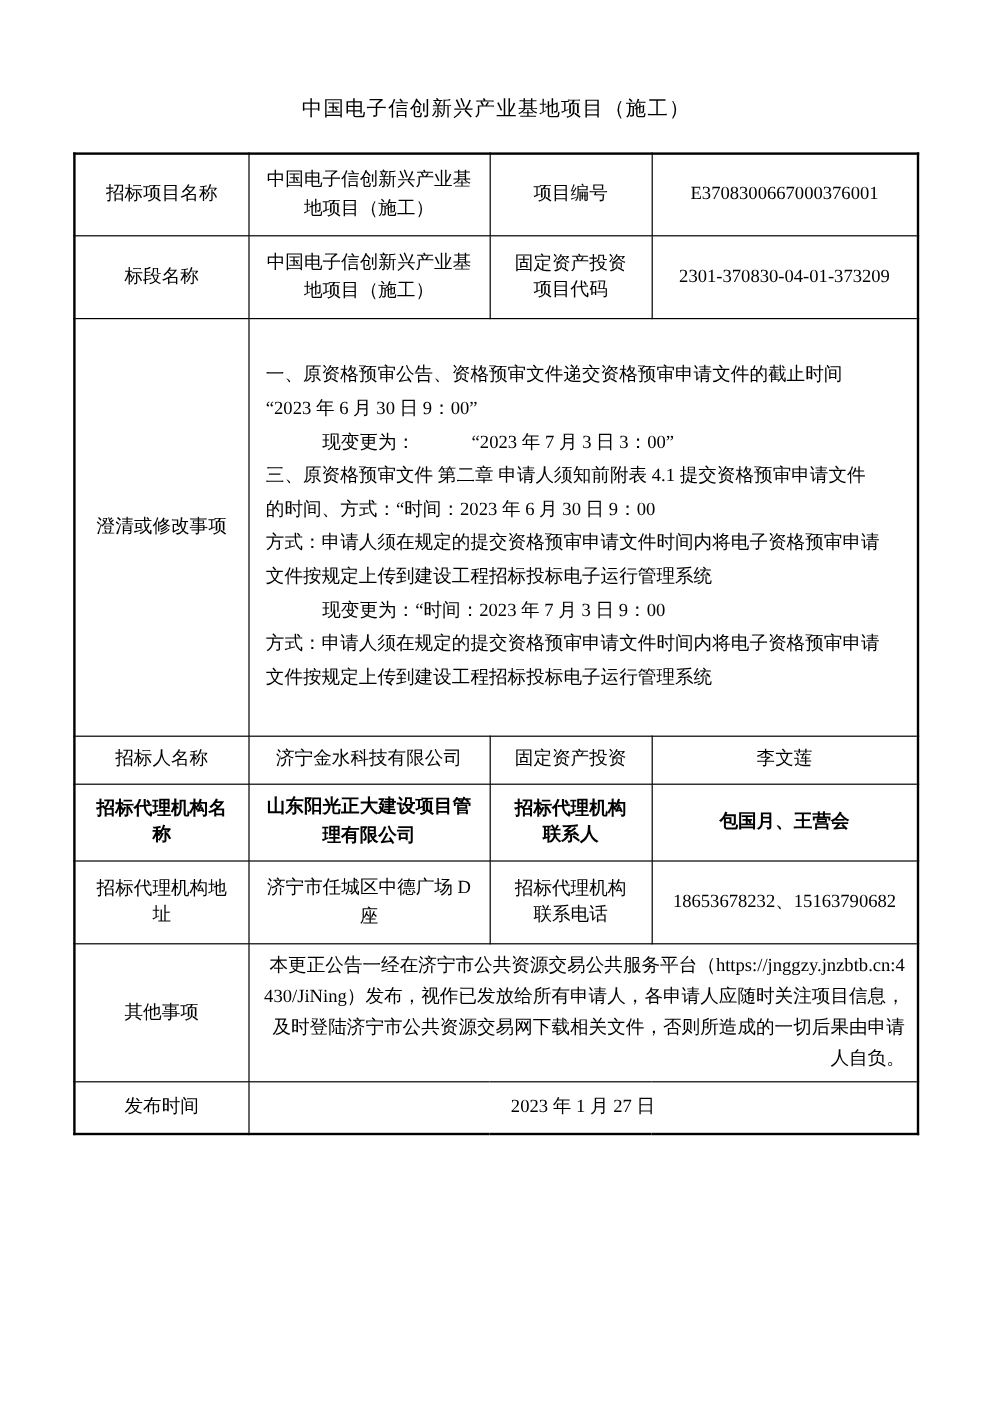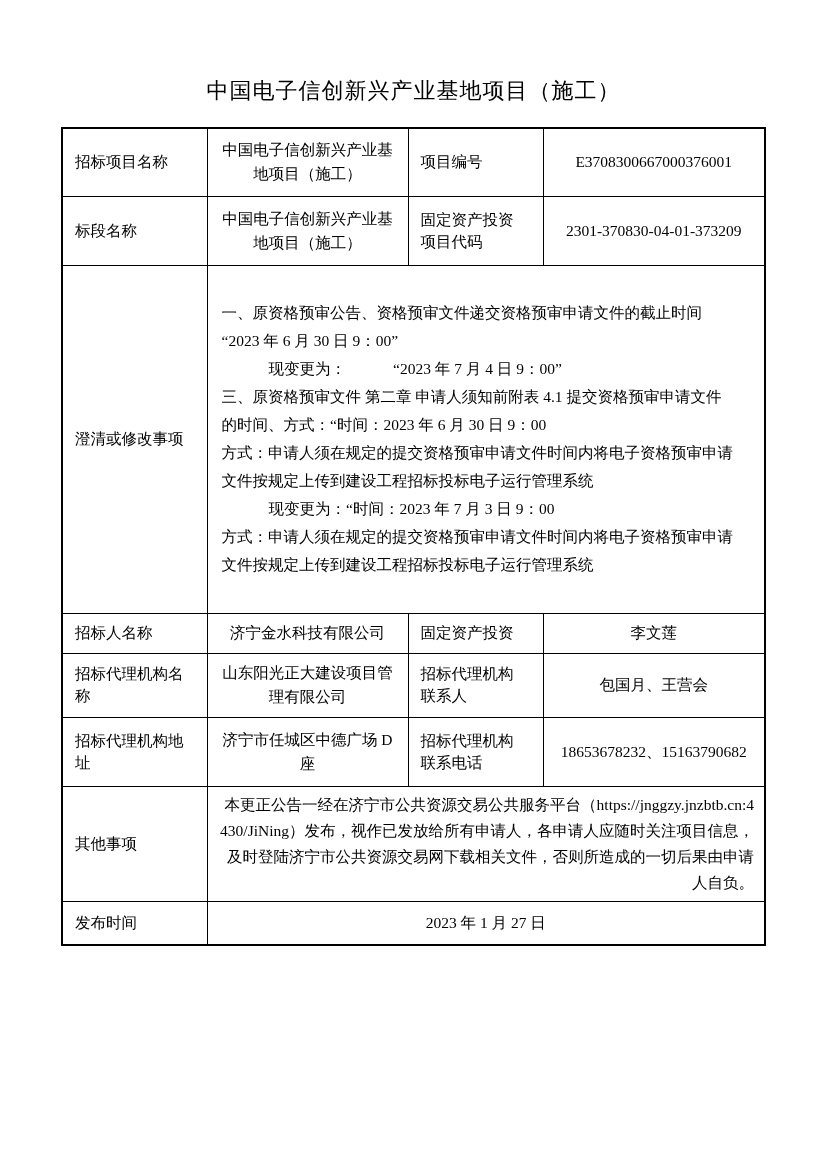--- a/index.html
+++ b/index.html
@@ -11,62 +11,62 @@
   }
   .page {
     position: relative;
     width: 827px; height: 1169px;
     overflow: hidden;
     background: #ffffff;
   }
   .doc-title {
     margin-top: 76px;
     text-align: center;
-    font-size: 22px;
+    font-size: 17px;
     line-height: 30px;
     letter-spacing: 1px;
   }
   .doc-title2 { margin-top: 30px; }
 
   table.announcement {
     border-collapse: collapse;
     table-layout: fixed;
     width: 703px;
     margin: 21px auto 0 auto;
     border: 2px solid #000;
   }
   td {
     border: 1px solid #000;
     font-size: 15.5px;
     vertical-align: middle;
     white-space: pre-line;
     overflow: hidden;
   }
-  td.lab { padding: 2px 12px; line-height: 22px; }
+  td.lab { text-align: center; padding: 2px 12px; line-height: 22px; }
   td.val { text-align: center; padding: 2px 6px; line-height: 24px; }
   td.longcell {
     text-align: left;
     padding: 8px 14px;
     white-space: normal;
   }
   .clar-line { line-height: 28px; white-space: pre-line; }
   .b { font-weight: normal; margin-left: 47px; }
   td.othercell {
     text-align: right;
     padding: 5px 10px;
     line-height: 26px;
     word-break: break-all;
     white-space: normal;
   }
   tr.r1 { height: 68px; }
   tr.r2 { height: 69px; }
   tr.r3 { height: 348px; }
   tr.r4 { height: 40px; }
   tr.r5 { height: 45px; }
-  tr.r6 { height: 64px; }
+  tr.r6 { height: 64px; font-weight: bold; }
   tr.r7 { height: 69px; }
   tr.r8 { height: 108px; }
   tr.r9 { height: 44px; }
 </style>
 </head>
 <body>
 
 <div class="page">
 
   <div class="doc-title">中国电子信创新兴产业基地项目（施工）</div>
@@ -95,21 +95,21 @@
       <td class="lab">固定资产投资
 项目代码</td>
       <td class="val">2301-370830-04-01-373209</td>
     </tr>
 
     <tr class="r3">
       <td class="lab">澄清或修改事项</td>
       <td class="longcell" colspan="3">
             <div class="clar-line"><span>一、原资格预审公告、资格预审文件递交资格预审申请文件的截止时间</span></div>
             <div class="clar-line"><span>“2023 年 6 月 30 日 9：00”</span></div>
-            <div class="clar-line"><span class="b">现变更为：</span><span class="b">“2023 年 7 月 4 日 9：00”</span></div>
+            <div class="clar-line"><span class="b">现变更为：</span><span class="b">“2023 年 7 月 3 日 3：00”</span></div>
             <div class="clar-line"><span>三、原资格预审文件 第二章 申请人须知前附表 4.1 提交资格预审申请文件</span></div>
             <div class="clar-line"><span>的时间、方式：“时间：2023 年 6 月 30 日 9：00</span></div>
             <div class="clar-line"><span>方式：申请人须在规定的提交资格预审申请文件时间内将电子资格预审申请</span></div>
             <div class="clar-line"><span>文件按规定上传到建设工程招标投标电子运行管理系统</span></div>
             <div class="clar-line"><span class="b">现变更为：</span><span>“时间：2023 年 7 月 3 日 9：00</span></div>
             <div class="clar-line"><span>方式：申请人须在规定的提交资格预审申请文件时间内将电子资格预审申请</span></div>
             <div class="clar-line"><span>文件按规定上传到建设工程招标投标电子运行管理系统</span></div>
           </td>
     </tr>
 

